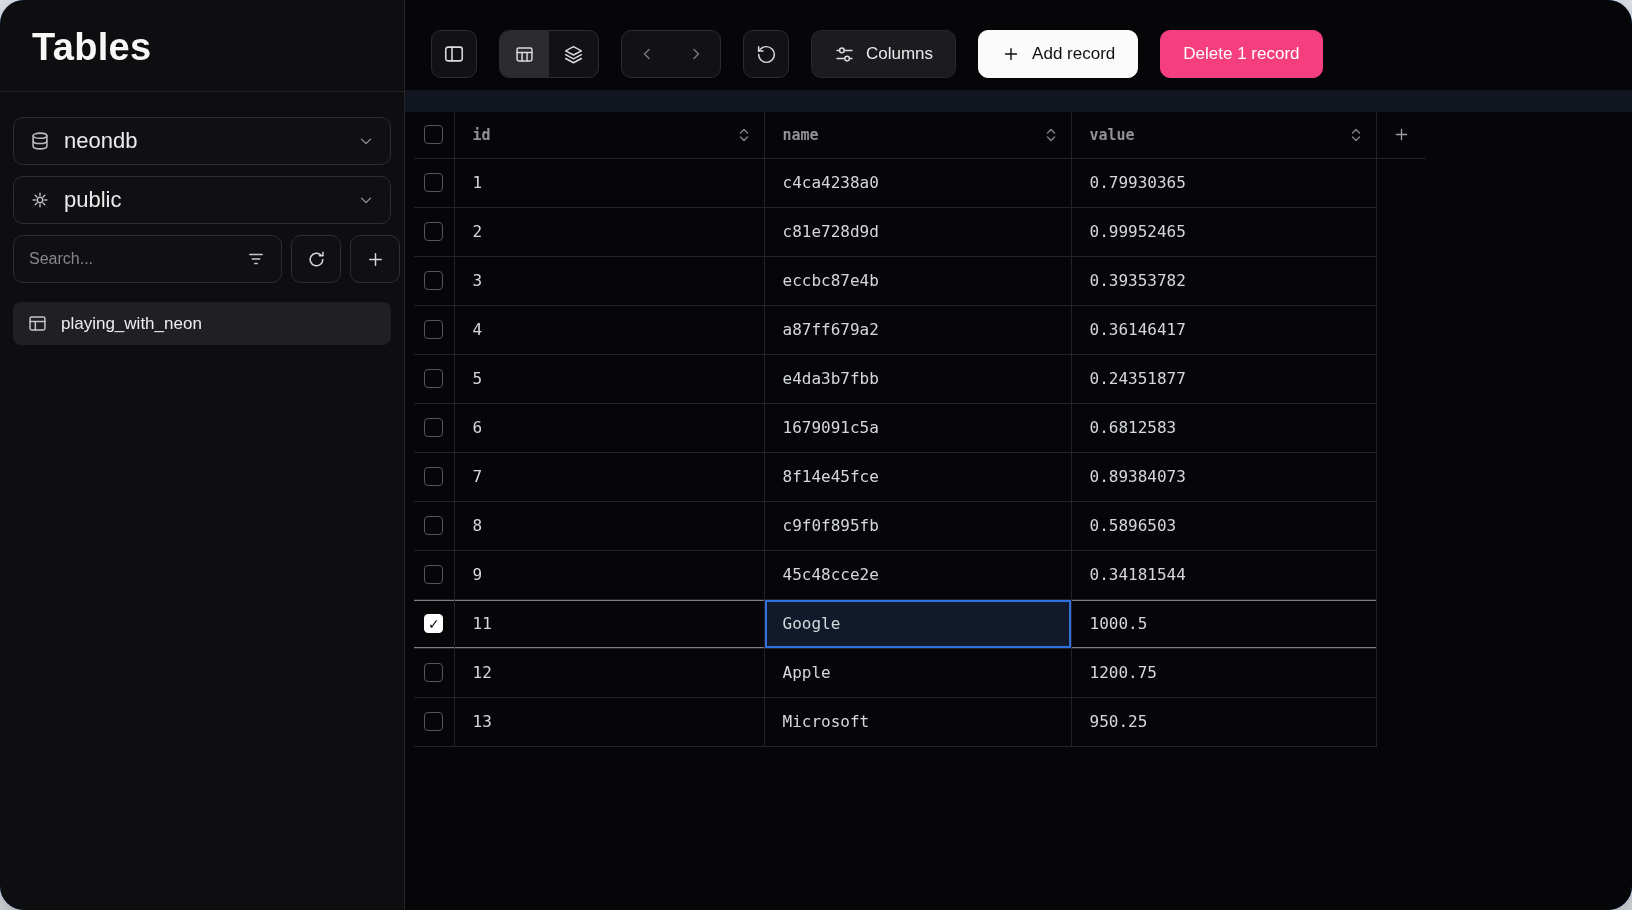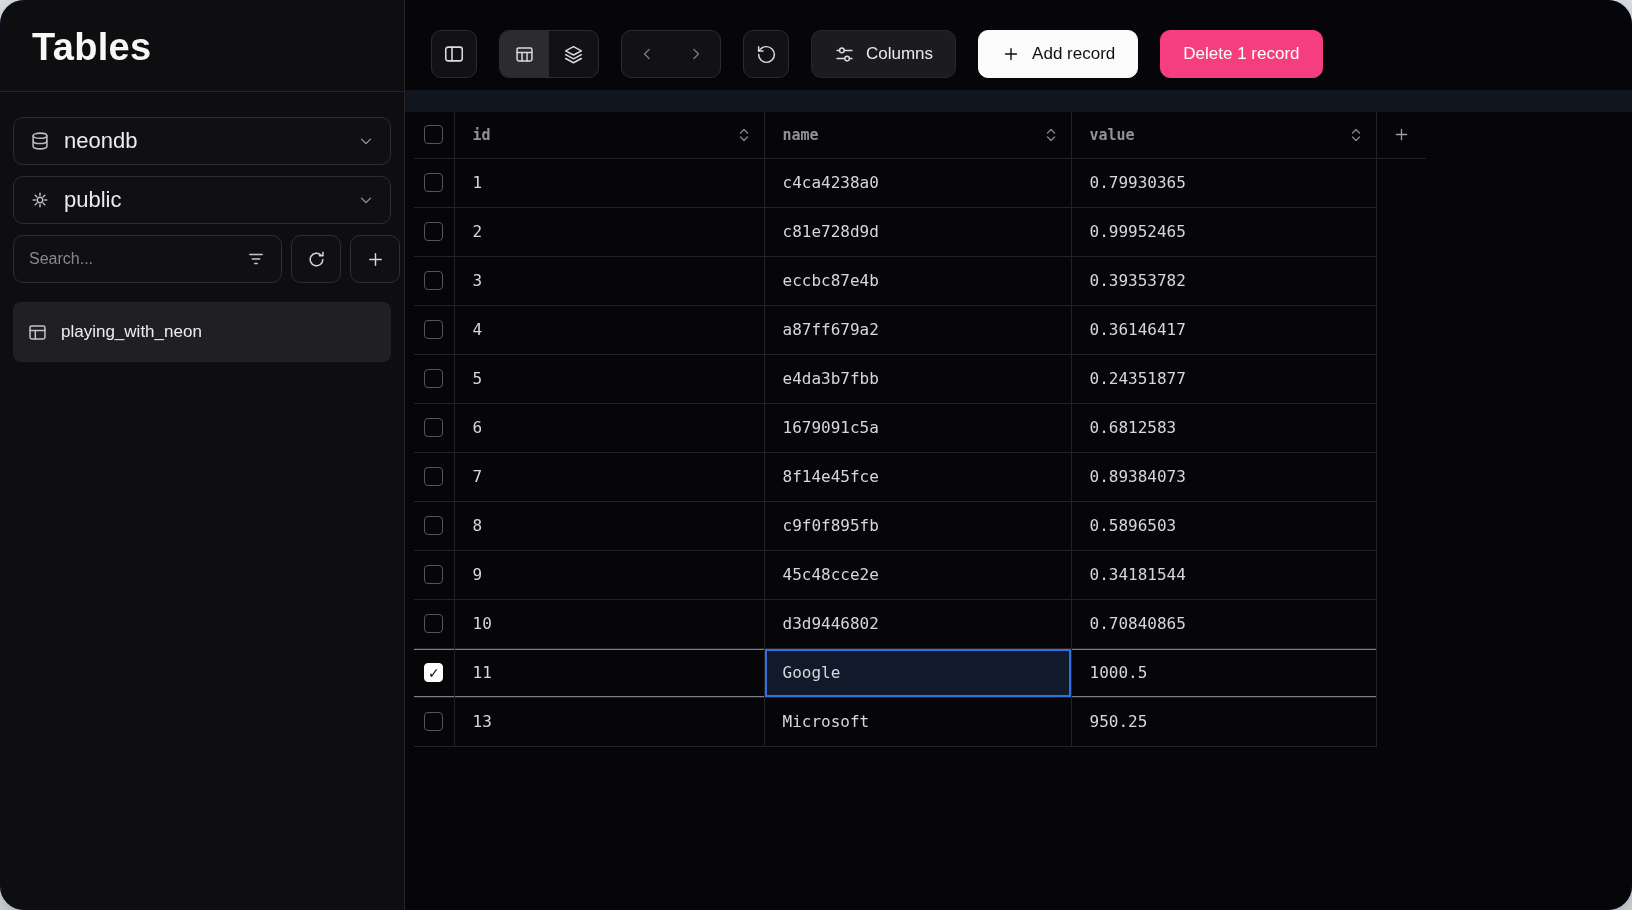--- a/index.html
+++ b/index.html
@@ -43,21 +43,21 @@
   }
   .search-box input::placeholder { color:#87878d; }
   .search-box .trail-icon { color:#c6c6cb; display:grid; place-items:center; }
   .icon-btn {
     width:50px; height:48px; flex:none; display:grid; place-items:center;
     background:#101013; border:1px solid #2e2e33; border-radius:10px;
     color:#d6d6da; cursor:pointer;
   }
 
   .table-item {
-    margin-top:4px; height:60px; display:flex; align-items:center; gap:13px;
+    margin-top:4px; height:43px; display:flex; align-items:center; gap:13px;
     padding:0 14px; background:#202024; border-radius:8px; color:#eeeef0;
     font-size:17px; font-weight:500; cursor:pointer;
   }
   .table-item .lead-icon { color:#c3c3c8; display:grid; place-items:center; }
 
   
   .main { flex:1; min-width:0; display:flex; flex-direction:column; background:#060608; }
 
   .toolbar {
     display:flex; align-items:center; gap:22px; padding:30px 26px 0 26px;
@@ -425,42 +425,42 @@
   </tr>
             <tr>
     <td class="cb-cell">
       <div class="checkbox"></div>
     </td>
     <td class="cell">9</td>
     <td class="cell">45c48cce2e</td>
     <td class="cell">0.34181544</td>
     <td class="plus-cell"></td>
   </tr>
-            <tr>
-    <td class="cb-cell">
-      <div class="checkbox"></div>
-    </td>
-    <td class="cell">10</td>
-    <td class="cell">d3d9446802</td>
-    <td class="cell">0.70840865</td>
-    <td class="plus-cell"></td>
-  </tr>
             <tr class="selected">
     <td class="cb-cell">
       <div class="checkbox checked"></div>
     </td>
     <td class="cell">11</td>
     <td class="cell cell-focus">Google</td>
     <td class="cell">1000.5</td>
     <td class="plus-cell"></td>
   </tr>
             <tr>
     <td class="cb-cell">
       <div class="checkbox"></div>
     </td>
+    <td class="cell">12</td>
+    <td class="cell">Apple</td>
+    <td class="cell">1200.75</td>
+    <td class="plus-cell"></td>
+  </tr>
+            <tr>
+    <td class="cb-cell">
+      <div class="checkbox"></div>
+    </td>
     <td class="cell">13</td>
     <td class="cell">Microsoft</td>
     <td class="cell">950.25</td>
     <td class="plus-cell"></td>
   </tr>
           </tbody>
       </table>
     </div>
 
   </main>

